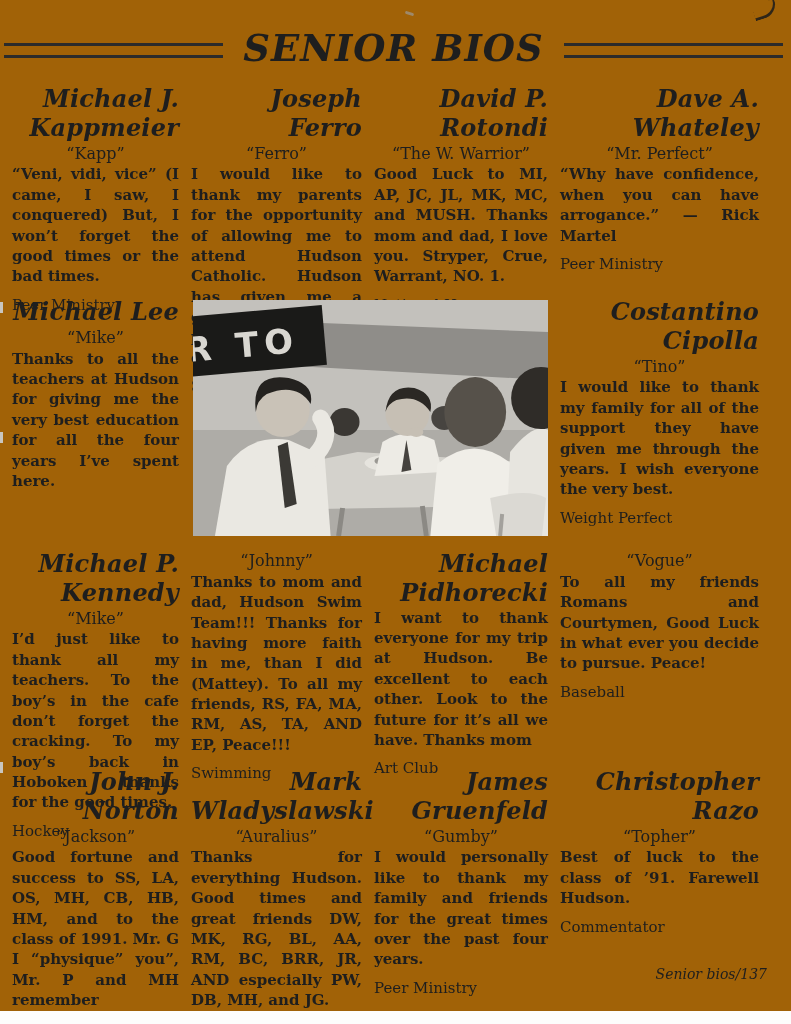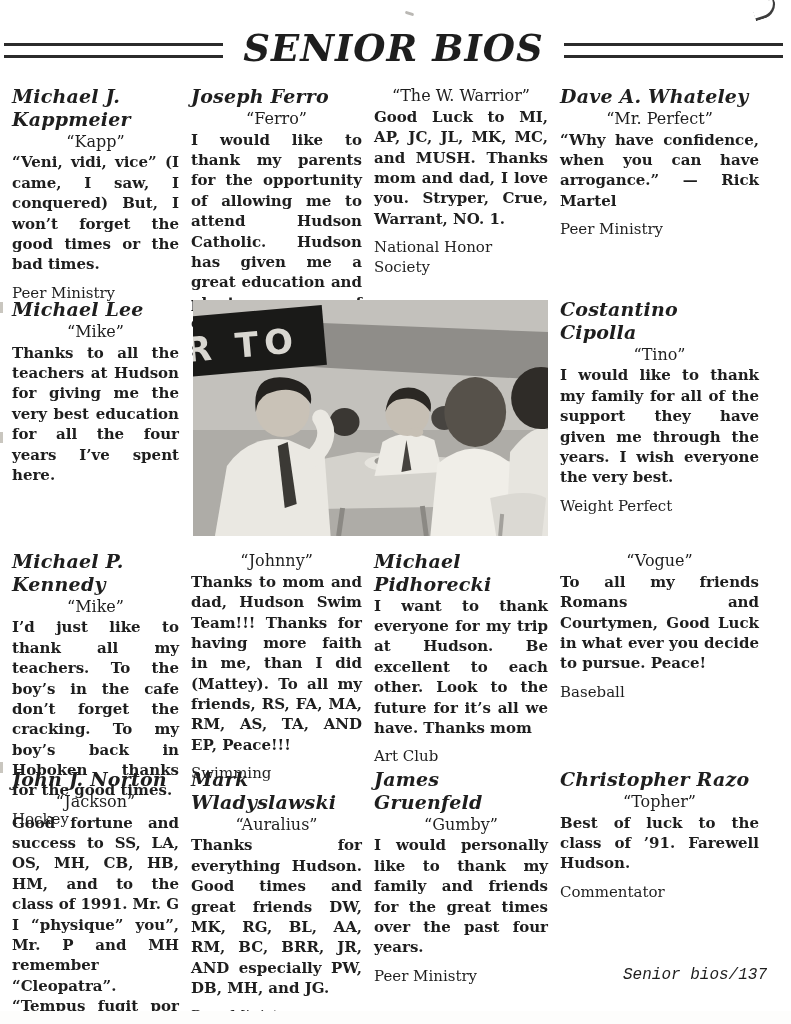--- a/index.html
+++ b/index.html
@@ -1,49 +1,49 @@
 <!DOCTYPE html>
 <html><head>
 <meta charset="utf-8">
 <style>
   html,body { margin:0; padding:0; background:#6e6e6e; }
   .page {
     position:relative; width:791px; height:1024px; margin:0 auto;
-    background:#ffffff; overflow:hidden;
+    background:#a16207; overflow:hidden;
     font-family:"DejaVu Serif", serif; color:#1e1e1e;
   }
   
   .header { display:flex; align-items:center; gap:14px; padding:30px 8px 0 4px; }
   .double-rule { flex:1; height:9px; border-top:3px solid #2b2b2b; border-bottom:3px solid #2b2b2b; }
   .page-title {
     font-size:37px; font-weight:bold; font-style:italic; line-height:1;
     letter-spacing:1px; white-space:nowrap; padding:0 6px 4px 6px;
   }
   
   .grid {
     display:grid;
     grid-template-columns:179px 183px 186px 211px;
     grid-template-rows:213px 252px 218px auto;
     padding:14px 6px 0 6px;
   }
   .gc1{grid-column:1} .gc2{grid-column:2} .gc3{grid-column:3} .gc4{grid-column:4}
   .gr1{grid-row:1} .gr2{grid-row:2} .gr3{grid-row:3} .gr4{grid-row:4}
   .bio { padding:0 6px; font-size:15px; line-height:1.36; }
-  .bio-name { margin:0; font-size:19px; line-height:1.2; text-align:left;
+  .bio-name { margin:0; font-size:24px; line-height:1.2; text-align:right;
               font-style:italic; font-weight:bold; letter-spacing:.2px; }
   .bio-nick { text-align:center; font-size:16px; }
   .bio-text { margin:0; text-align:justify;font-weight:bold; }
   .bio-activity { text-align:left;margin-top:8px; }
   .bio-nick:empty, .bio-activity:empty { display:none; }
   
   .photo-cell { grid-column:2 / span 2; grid-row:2; padding:2px 6px 0 8px; }
   .photo-frame { width:100%; height:236px; display:block; background:#b9b7b2; }
   
   .page-number { position:absolute; right:24px; top:966px;
-                 font-style:italic; font-size:16px;font-family:Liberation Mono, monospace; }
+                 font-style:italic; font-size:14px; }
   
   .edge-bottom { position:absolute; bottom:0; left:0; width:100%; height:13px; background:#fdfdfc; }
   .corner-mark { position:absolute; top:2px; right:14px; width:22px; height:13px;
                  border-bottom:3px solid #1c1c1c; border-right:2px solid #1c1c1c;
                  border-radius:0 0 15px 0; transform:rotate(-18deg); opacity:.85; }
   .dust-mark { position:absolute; left:405px; top:12px; width:9px; height:3px;
                background:#9c9a94; border-radius:2px; transform:rotate(18deg); opacity:.7; }
   .left-smudge { position:absolute; left:0; width:3px; height:11px; background:#c9c6bf; }
 </style>
 </head>
@@ -65,20 +65,21 @@
       <p class="bio-text">“Veni, vidi, vice” (I came, I saw, I conquered) But, I won’t forget the good times or the bad times.</p>
       <div class="bio-activity">Peer Ministry</div>
     </div>
     <div class="bio gc2 gr1">
       <h3 class="bio-name">Joseph Ferro</h3>
       <div class="bio-nick">“Ferro”</div>
       <p class="bio-text">I would like to thank my parents for the opportunity of allowing me to attend Hudson Catholic. Hudson has given me a great education and plenty of enjoyment!</p>
       <div class="bio-activity">Spirit Club</div>
     </div>
     <div class="bio gc3 gr1">
+      <h3 class="bio-name">David P. Rotondi</h3>
       <div class="bio-nick">“The W. Warrior”</div>
       <p class="bio-text">Good Luck to MI, AP, JC, JL, MK, MC, and MUSH. Thanks mom and dad, I love you. Stryper, Crue, Warrant, NO. 1.</p>
       <div class="bio-activity">National Honor Society</div>
     </div>
     <div class="bio gc4 gr1">
       <h3 class="bio-name">Dave A. Whateley</h3>
       <div class="bio-nick">“Mr. Perfect”</div>
       <p class="bio-text">“Why have confidence, when you can have arrogance.” — Rick Martel</p>
       <div class="bio-activity">Peer Ministry</div>
     </div>

